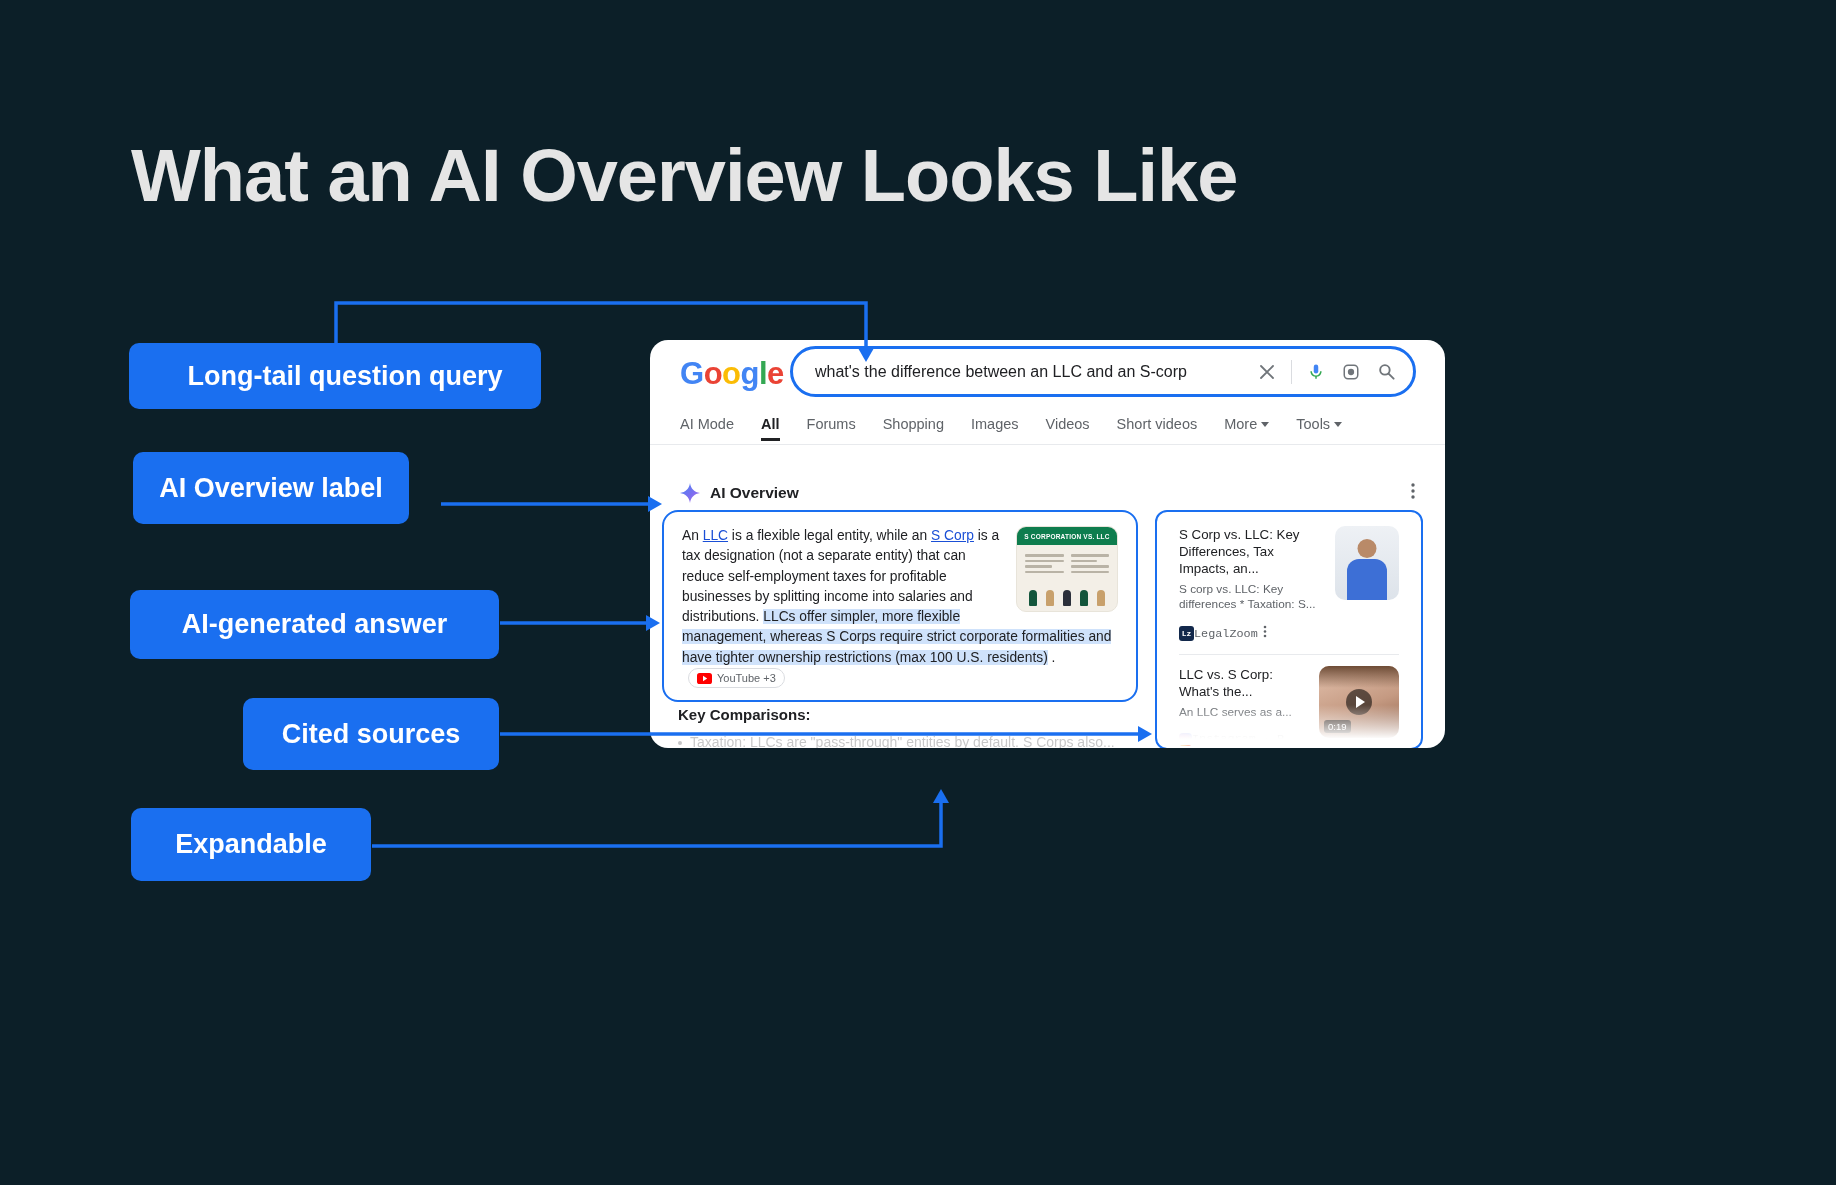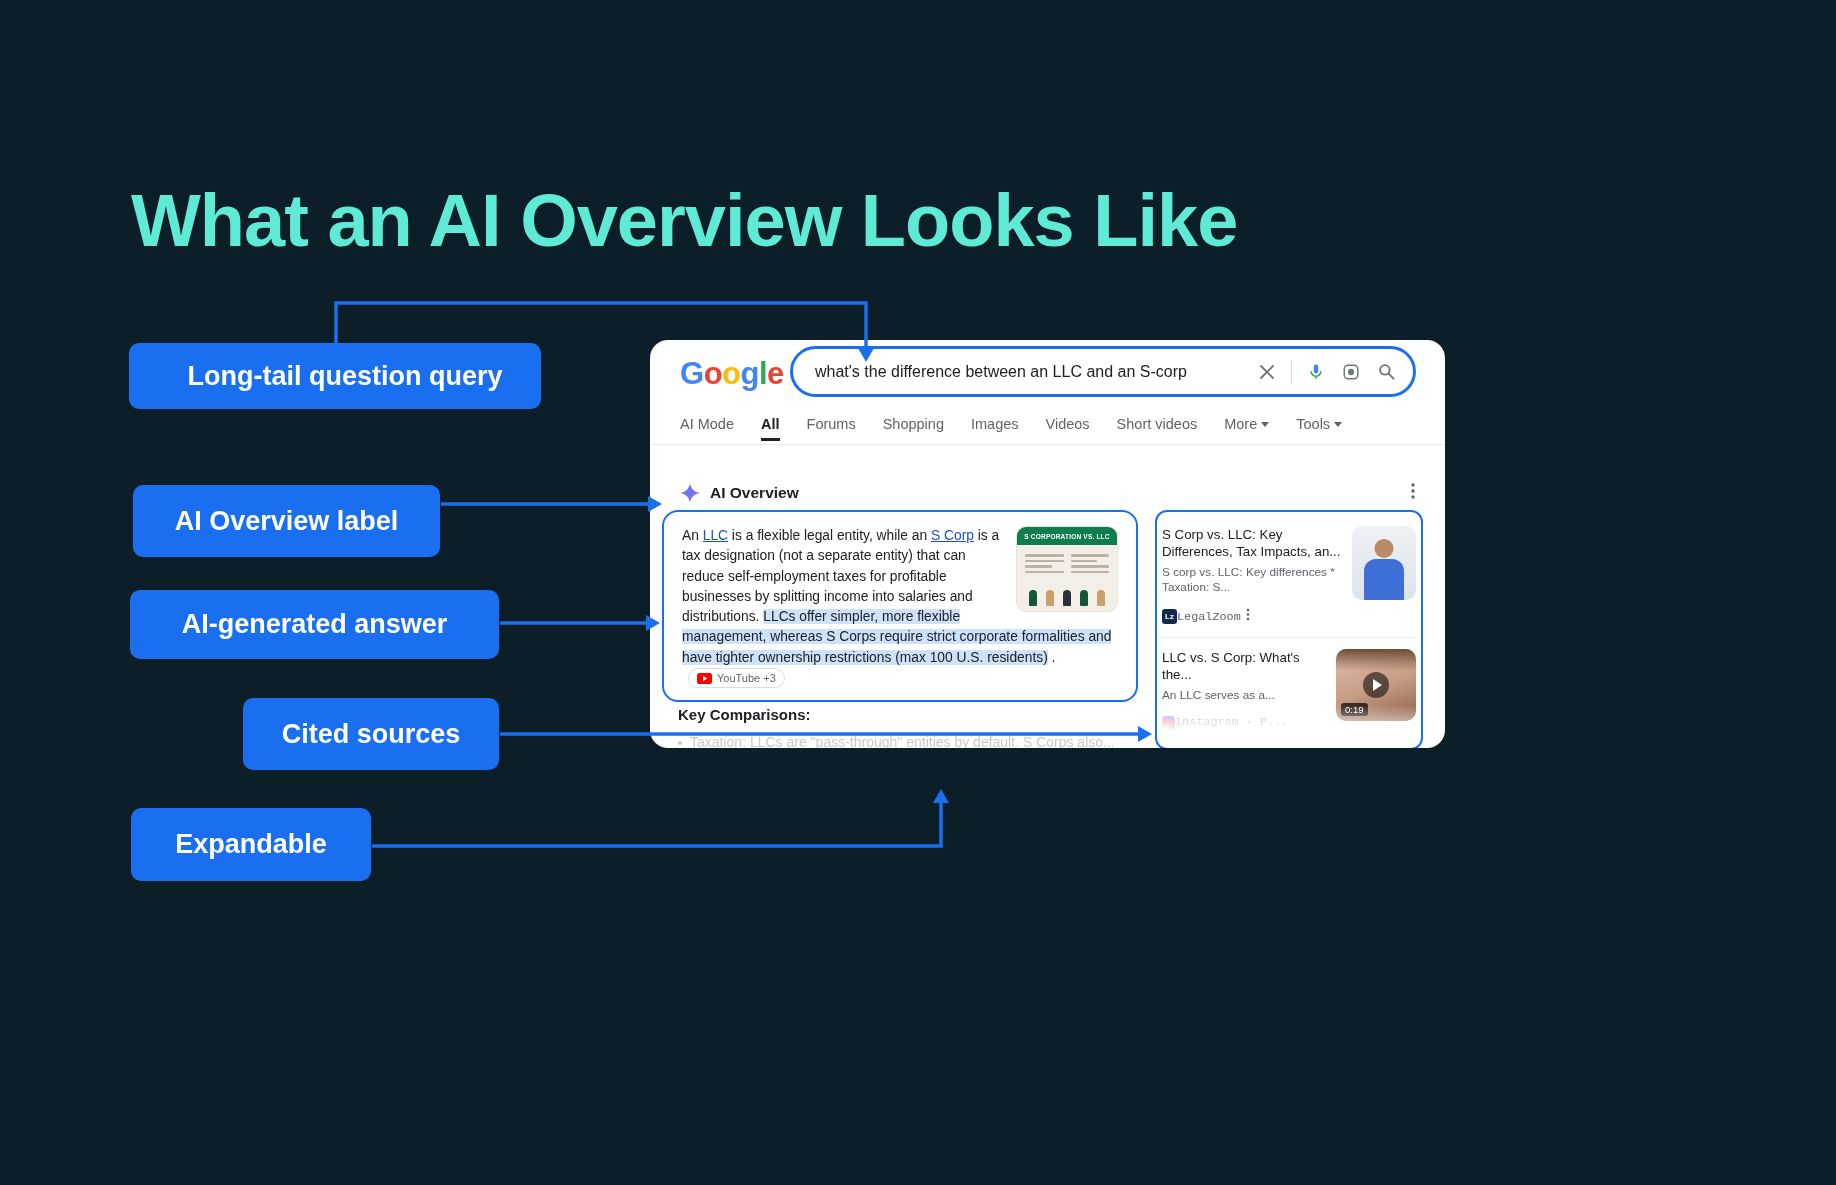--- a/index.html
+++ b/index.html
@@ -15,33 +15,33 @@
     background:var(--bg);
     font-family:"Liberation Sans","DejaVu Sans",sans-serif;
     position:relative;
     overflow:hidden;
   }
   .canvas{position:absolute;inset:0;}
 
   
   .page-title{
     position:absolute;left:131px;top:133px;
-    color:#5eead4;font-size:74px;font-weight:800;letter-spacing:-1px;margin-top:45px;
+    color:#e5e5e5;font-size:74px;font-weight:800;letter-spacing:-1px;
   }
 
   
   .callout{
     position:absolute;z-index:6;
     background:var(--accent);color:#fff;
     border-radius:10px;
     display:flex;align-items:center;justify-content:center;
     font-size:27px;font-weight:700;
   }
   .co-query{left:129px;top:343px;width:412px;height:66px;padding-left:20px;}
-  .co-label{left:133px;top:485px;width:307px;height:72px;}
+  .co-label{left:133px;top:452px;width:276px;height:72px;}
   .co-answer{left:130px;top:590px;width:369px;height:69px;}
   .co-sources{left:243px;top:698px;width:256px;height:72px;}
   .co-expand{left:131px;top:808px;width:240px;height:73px;}
 
   
   .arrows{position:absolute;left:0;top:0;z-index:5;pointer-events:none;}
   .arrows polyline,.arrows line{fill:none;stroke:var(--accent);stroke-width:3.5;}
   .arrows polygon{fill:var(--accent);}
 
   
@@ -111,21 +111,21 @@
   .show-more{
     position:absolute;left:30px;top:414px;width:533px;height:37px;
     border:1.5px solid var(--line);border-radius:20px;background:#fff;
     display:flex;align-items:center;justify-content:center;gap:7px;
     font-size:14.5px;color:#3c4043;cursor:pointer;
   }
 
   
   .right-panel{
     position:absolute;left:505px;top:170px;width:268px;height:240px;
-    border:2.5px solid var(--accent);border-radius:12px;padding:14px 5px;overflow:hidden;
+    border:2.5px solid var(--accent);border-radius:12px;padding:14px 22px;overflow:hidden;
   }
   .src-card{display:flex;gap:10px;cursor:pointer;}
   .src-text{flex:1;min-width:0;}
   .src-title{font-size:13.3px;color:var(--ink);line-height:1.28;}
   .src-sub{font-size:11.8px;color:var(--gray);line-height:1.3;margin-top:5px;}
   .src-row{display:flex;align-items:center;gap:0;margin-top:12px;font-family:Liberation Mono, monospace;}
   .src-row.faded{opacity:.45;}
   .src-name{font-size:11.8px;color:var(--gray);white-space:nowrap;overflow:hidden;}
   .lz-icon{width:15px;height:15px;border-radius:3px;background:#12284b;color:#fff;
     font-size:8px;font-weight:700;display:inline-flex;align-items:center;justify-content:center;flex:none;}

